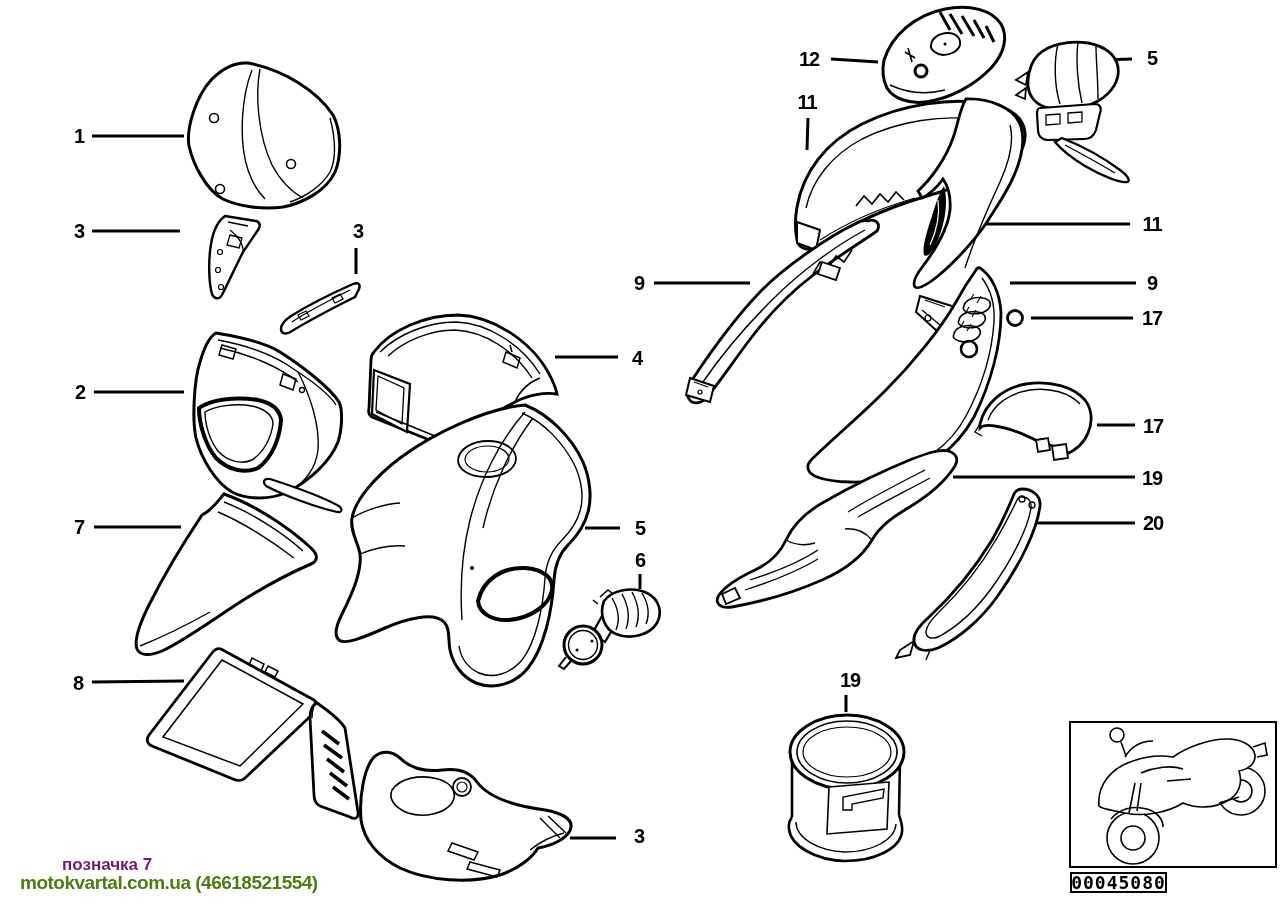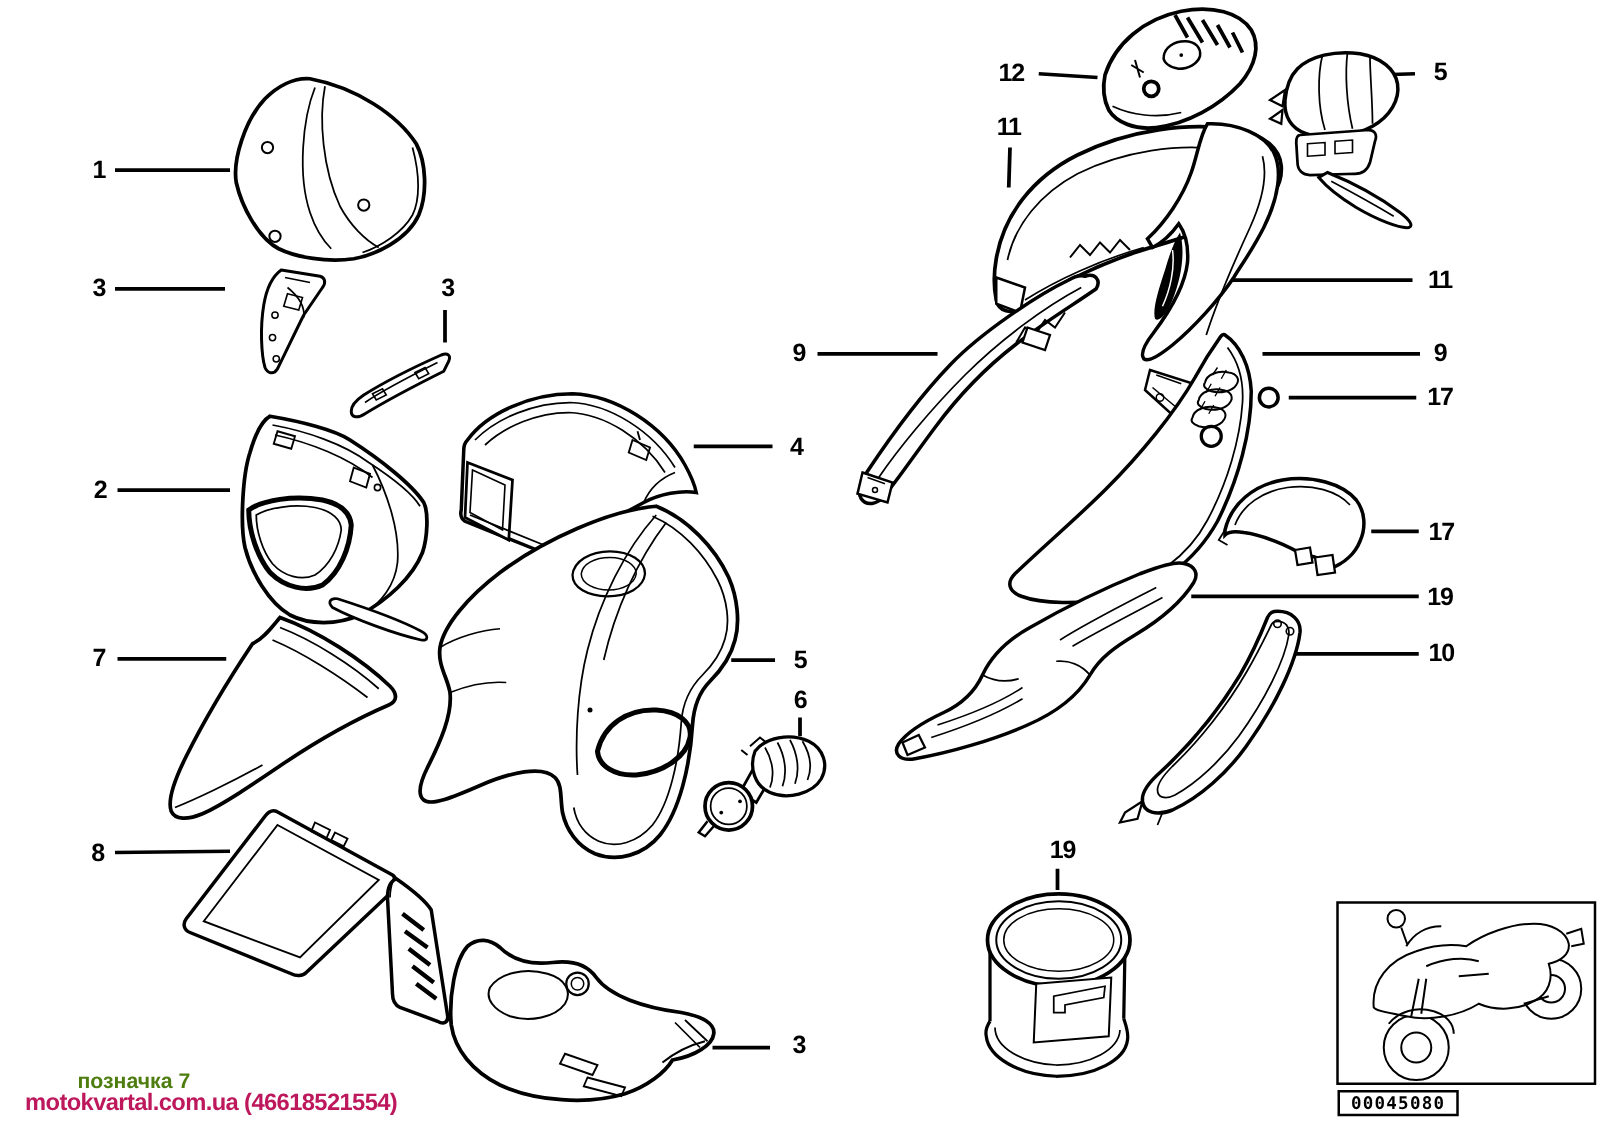--- a/index.html
+++ b/index.html
@@ -1,27 +1,27 @@
 <!DOCTYPE html>
 <html><head>
 <meta charset="utf-8">
 <style>
   html,body{margin:0;padding:0;background:#fff;}
   .stage{position:relative;width:1288px;height:910px;background:#ffffff;overflow:hidden;
          font-family:"Liberation Sans", sans-serif;}
   .art{position:absolute;left:0;top:0;}
   .callout{position:absolute;transform:translate(-50%,-50%);font-weight:bold;
            font-size:20px;color:#000;line-height:1;letter-spacing:-1px;white-space:nowrap;}
-  .marker-text{position:absolute;left:62px;top:855px;font-weight:bold;font-size:17px;color:#4d7c0f;}
+  .marker-text{position:absolute;left:62px;top:855px;font-weight:bold;font-size:17px;color:#701a75;}
   .site-text{position:absolute;left:20px;top:872px;font-weight:bold;font-size:19px;
-             letter-spacing:-0.5px;color:#be185d;}
+             letter-spacing:-0.5px;color:#4d7c0f;}
   .thumb-box{position:absolute;left:1069px;top:721px;width:204px;height:143px;border:2px solid #000;background:#fff;}
   .code-box{position:absolute;left:1070px;top:872px;width:93px;height:17px;border:2px solid #000;
             background:#fff;display:flex;align-items:center;justify-content:center;}
-  .code-box span{font-family:"DejaVu Sans Mono", monospace;font-weight:bold;font-size:14px;
+  .code-box span{font-family:"DejaVu Sans Mono", monospace;font-weight:bold;font-size:18px;
                  letter-spacing:1px;color:#000;}
   svg path, svg line, svg circle, svg ellipse, svg rect, svg polyline{vector-effect:non-scaling-stroke;}
 </style>
 </head>
 <body>
 
 <div class="stage">
 
   <svg class="art" width="1288" height="910" viewBox="0 0 1288 910">
     <g stroke="#000" fill="none">
@@ -255,21 +255,21 @@
   <div class="callout" style="left:639px;top:836px">3</div>
   <div class="callout" style="left:809px;top:59px">12</div>
   <div class="callout" style="left:807px;top:102px">11</div>
   <div class="callout" style="left:1152px;top:58px">5</div>
   <div class="callout" style="left:1152px;top:224px">11</div>
   <div class="callout" style="left:639px;top:283px">9</div>
   <div class="callout" style="left:1152px;top:283px">9</div>
   <div class="callout" style="left:1152px;top:318px">17</div>
   <div class="callout" style="left:1153px;top:426px">17</div>
   <div class="callout" style="left:1152px;top:478px">19</div>
-  <div class="callout" style="left:1153px;top:523px">10</div>
+  <div class="callout" style="left:1153px;top:523px">20</div>
   <div class="callout" style="left:850px;top:680px">19</div>
 
   <div class="marker-text">позначка 7</div>
   <div class="site-text">motokvartal.com.ua (46618521554)</div>
 
   <div class="thumb-box">
     <svg width="204" height="143" viewBox="0 0 204 143">
       <g stroke="#000" fill="none" stroke-width="1.6">
         <circle cx="62" cy="115" r="26"></circle>
         <circle cx="62" cy="115" r="12"></circle>

